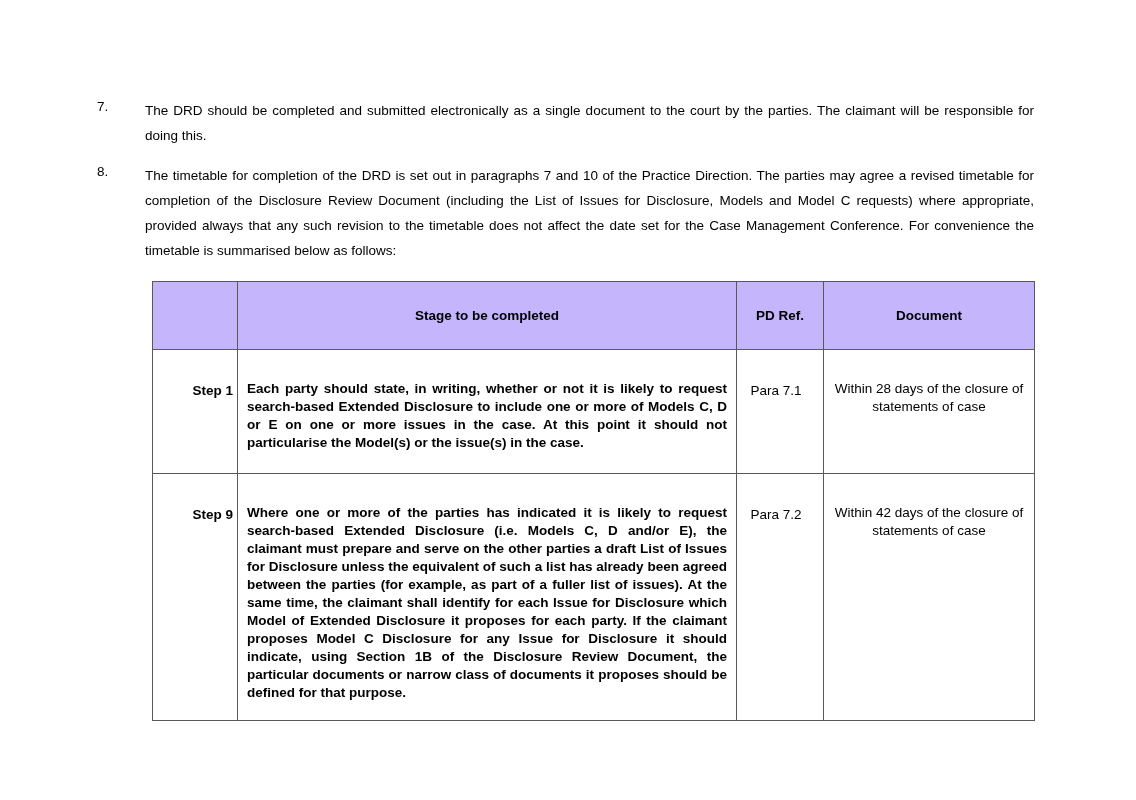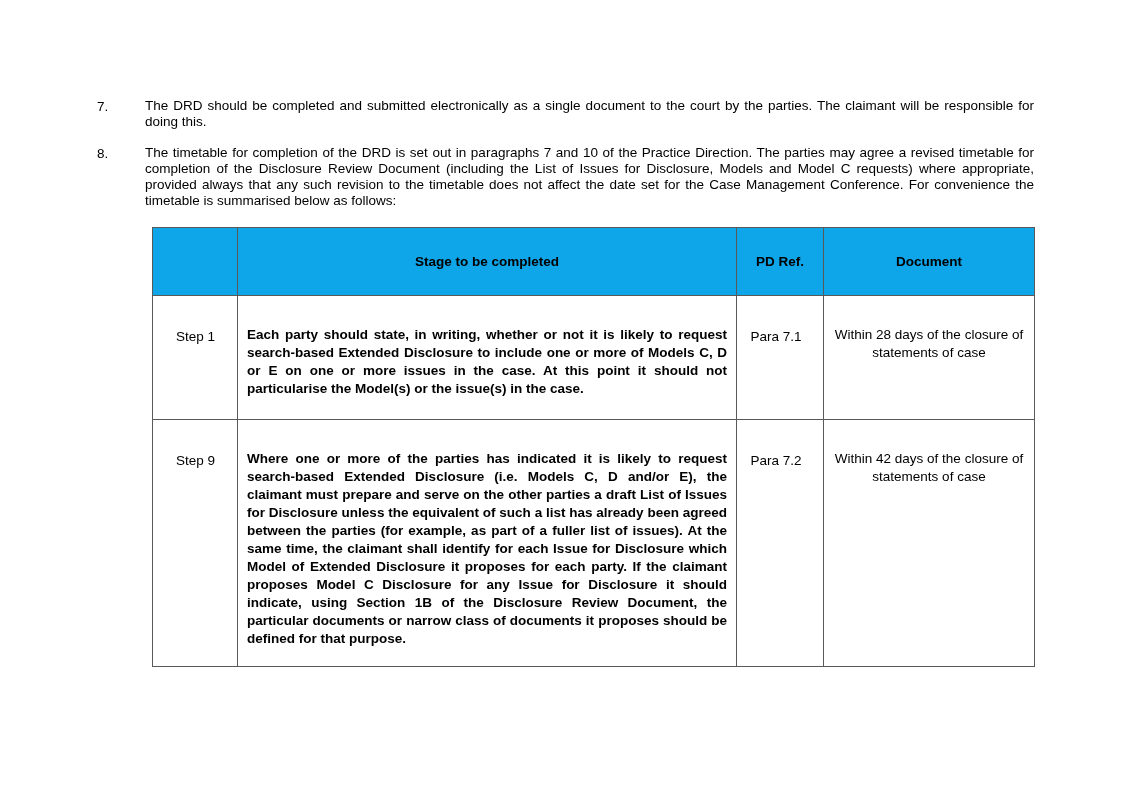--- a/index.html
+++ b/index.html
@@ -27,21 +27,21 @@
   }
   .para-num {
     width: 48px;
     flex: 0 0 48px;
     font-size: 13.5px;
     line-height: 18px;
   }
   .para-text {
     flex: 1;
     font-size: 13.5px;
-    line-height: 16px;
+    line-height: 25px;
     text-align: justify;
   }
   .drd-table {
     border-collapse: collapse;
     margin-left: 55px;
     margin-top: 18px;
     width: 882px;
     table-layout: fixed;
   }
   .drd-table col.c-step     { width: 85px; }
@@ -49,31 +49,31 @@
   .drd-table col.c-pdref    { width: 87px; }
   .drd-table col.c-deadline { width: 211px; }
   .drd-table th, .drd-table td {
     border: 1px solid #595959;
     font-size: 13.5px;
     line-height: 18px;
     vertical-align: top;
     box-sizing: border-box;
   }
   .drd-table thead th {
-    background: #0ea5e9;
+    background: #c4b5fd;
     font-weight: bold;
     text-align: center;
     vertical-align: middle;
     height: 68px;
     padding: 4px 6px;
   }
   .cell-step {
-    font-weight: normal;
+    font-weight: bold;
     padding: 32px 4px 18px 5px;
-    text-align: center;
+    text-align: right;
   }
   .cell-stage {
     padding: 30px 9px 18px 9px;
     text-align: justify;
     font-weight: bold;
   }
   .cell-pdref {
     padding: 32px 12px 18px 4px;
     text-align: center;
   }

